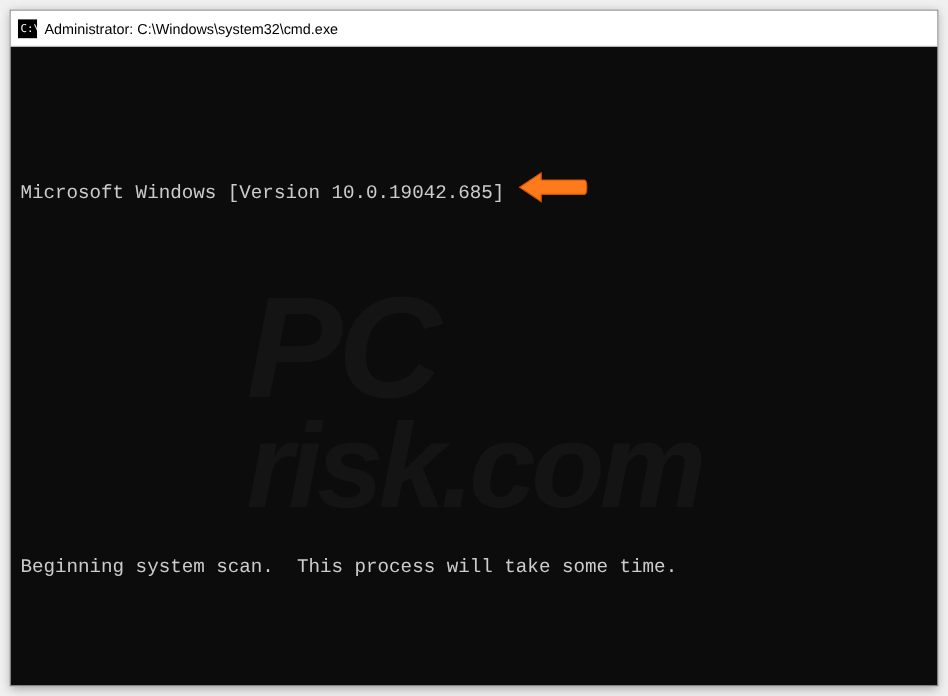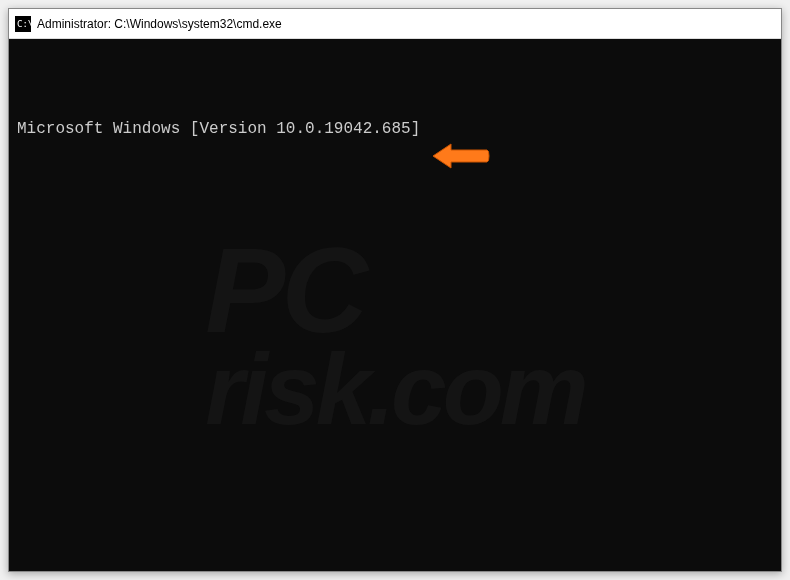--- a/index.html
+++ b/index.html
@@ -52,20 +52,21 @@
       font-family: "Consolas", "Courier New", monospace;
       font-size: 16px;
       line-height: 1.5;
       padding: 6px 8px;
       white-space: pre;
       position: relative;
       overflow: hidden;
     }
     .console-line {
       display: block;
+      margin-top: 32px;
     }
     .cmd-input {
       color: #cccccc;
     }
     .arrow-annotation {
       position: absolute;
       left: 364px;
       top: 78px;
       width: 60px;
       height: 30px;
@@ -111,20 +112,21 @@
     <span class="titlebar-title">Administrator: C:\Windows\system32\cmd.exe</span>
   </div>
   <div class="console">
     <div class="watermark">
       <span class="pc">PC</span>
       <span class="risk">risk.com</span>
     </div>
     <span class="console-line">Microsoft Windows [Version 10.0.19042.685]</span>
     <span class="console-line"> </span>
     <span class="console-line"> </span>
+    <span class="console-line">Beginning system scan.  This process will take some time.</span>
     <span class="console-line"> </span>
     
     
     
     
     
     
 
     <div class="arrow-annotation">
       <svg width="60" height="30" viewBox="0 0 60 30">

